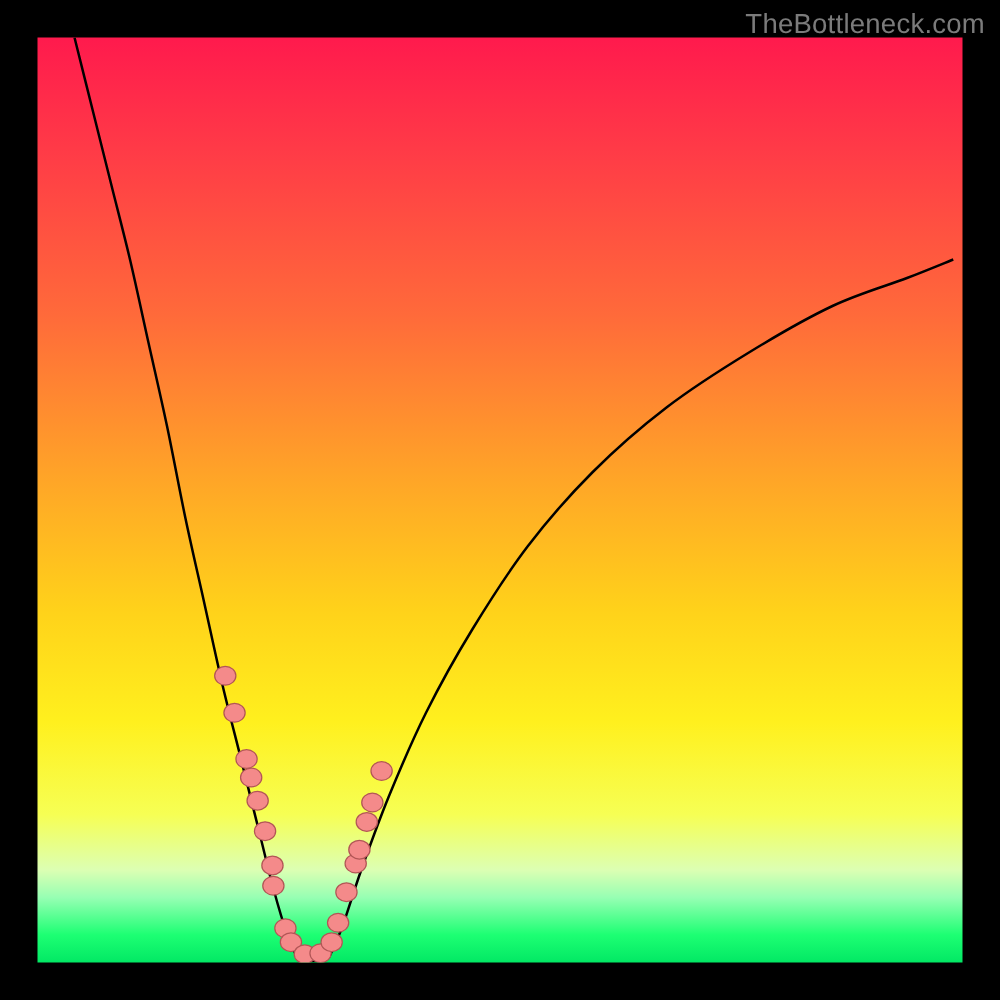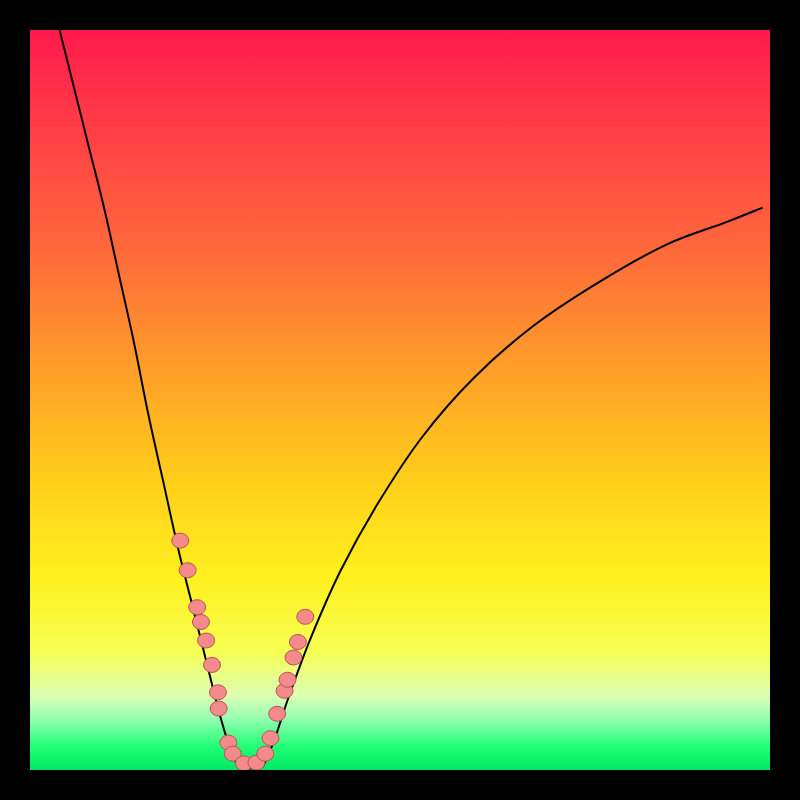--- a/index.html
+++ b/index.html
@@ -95,13 +95,14 @@
           <ellipse class="marker" cx="247.15999999999997" cy="683.76" rx="8.5" ry="7.5"></ellipse>
           <ellipse class="marker" cx="254.55999999999997" cy="660.82" rx="8.5" ry="7.5"></ellipse>
           <ellipse class="marker" cx="257.52" cy="649.72" rx="8.5" ry="7.5"></ellipse>
           <ellipse class="marker" cx="263.44000000000005" cy="627.52" rx="8.5" ry="7.5"></ellipse>
           <ellipse class="marker" cx="267.88000000000005" cy="611.98" rx="8.5" ry="7.5"></ellipse>
           <ellipse class="marker" cx="275.28000000000003" cy="586.82" rx="8.5" ry="7.5"></ellipse>
         </g>
     </svg>
   </div>
 
+  <div class="watermark">TheBottleneck.com</div>
 </div>
 
 </body></html>

